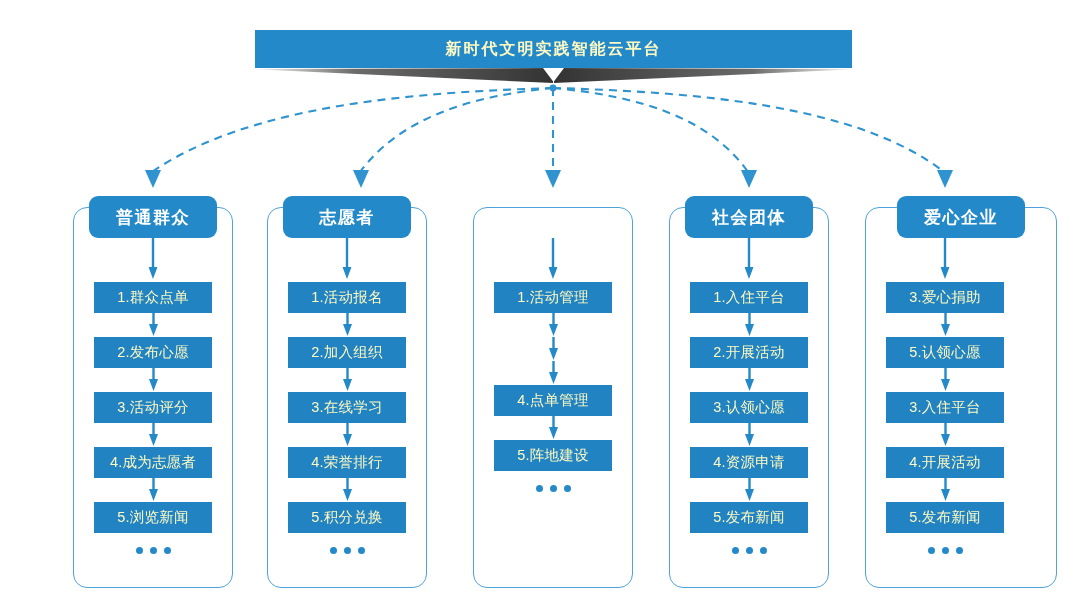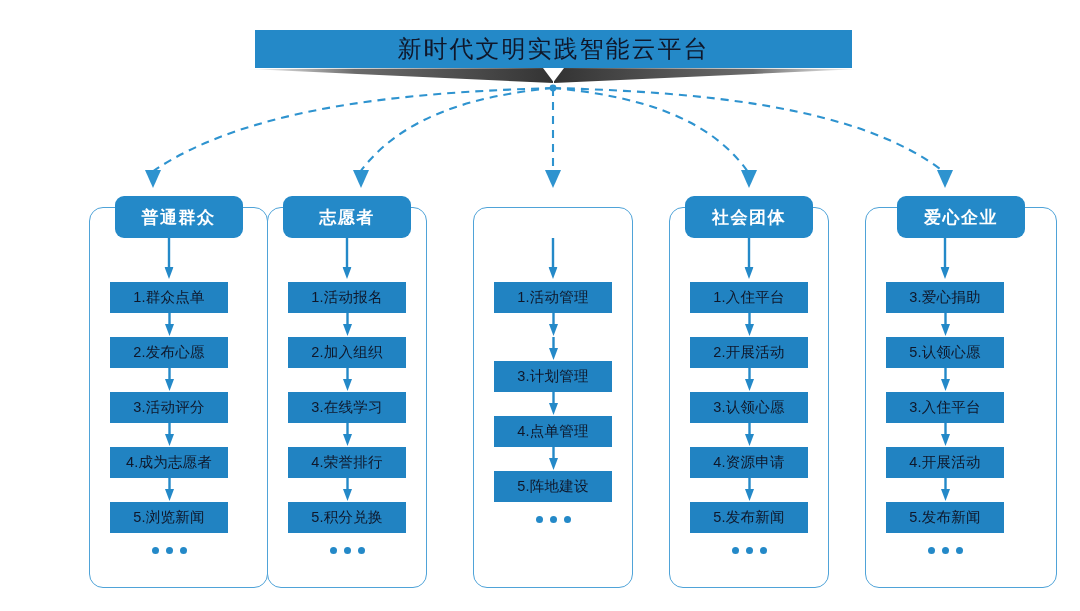--- a/index.html
+++ b/index.html
@@ -30,23 +30,23 @@
   }
   .banner {
     position: absolute;
     inset: 0;
     background: #2489C8;
     display: flex;
     align-items: center;
     justify-content: center;
   }
   .banner-title {
-    color: #0f172a;
-    font-size: 24px;
-    font-weight: normal;
+    color: #fef9c3;
+    font-size: 16px;
+    font-weight: bold;
     letter-spacing: 2px;
     line-height: 1;
     white-space: nowrap;
   }
   .ribbon-shadow {
     position: absolute;
     left: 247px;
     top: 68px;
     width: 613px;
     height: 17px;
@@ -132,21 +132,21 @@
     position: relative;
     width: 118px;
     height: 31px;
     margin: 0 auto;
     background: #2183C2;
     display: flex;
     align-items: center;
     justify-content: center;
   }
   .step-label {
-    color: #0f172a;
+    color: #fef9c3;
     font-size: 14.5px;
     line-height: 1;
     white-space: nowrap;
     letter-spacing: 0.2px;
   }
   .step-arrow {
     position: relative;
     width: 9px;
     height: 24px;
     margin: 0 auto;
@@ -220,21 +220,21 @@
         <path d="M741,170 L757,170 L749,188 Z"></path>
         <path d="M937,170 L953,170 L945,188 Z"></path>
 
         <circle cx="553" cy="88" r="3.4"></circle>
       </g>
     </svg>
   </div>
 
   <div class="columns">
 
-    <div class="column" style="left:89px;padding-left:19px;">
+    <div class="column" style="left:73px;">
       <div class="col-frame"></div>
       <div class="col-header">
         <span class="col-header-label">普通群众</span>
       </div>
       <div class="col-body">
         <div class="head-connector">
           <svg width="9" height="42" viewBox="0 0 9 42">
               <line x1="4.5" y1="0" x2="4.5" y2="31" stroke="#2489C8" stroke-width="2.4"></line>
               <path d="M0,29 L9,29 L4.5,41 Z" fill="#2489C8"></path>
             </svg>
@@ -347,23 +347,20 @@
               <span class="step-label">1.活动管理</span>
             </div>
           <div class="step-arrow"><svg width="9" height="24" viewBox="0 0 9 24">
                 <line x1="4.5" y1="0" x2="4.5" y2="13" stroke="#2489C8" stroke-width="2.4"></line>
                 <path d="M0,11 L9,11 L4.5,23 Z" fill="#2489C8"></path>
               </svg></div>
           <div class="step-arrow"><svg width="9" height="24" viewBox="0 0 9 24">
                 <line x1="4.5" y1="0" x2="4.5" y2="13" stroke="#2489C8" stroke-width="2.4"></line>
                 <path d="M0,11 L9,11 L4.5,23 Z" fill="#2489C8"></path>
               </svg></div>
-          <div class="step">
-              <span class="step-label">3.计划管理</span>
-            </div>
           <div class="step-arrow"><svg width="9" height="24" viewBox="0 0 9 24">
                 <line x1="4.5" y1="0" x2="4.5" y2="13" stroke="#2489C8" stroke-width="2.4"></line>
                 <path d="M0,11 L9,11 L4.5,23 Z" fill="#2489C8"></path>
               </svg></div>
           <div class="step">
               <span class="step-label">4.点单管理</span>
             </div>
           <div class="step-arrow"><svg width="9" height="24" viewBox="0 0 9 24">
                 <line x1="4.5" y1="0" x2="4.5" y2="13" stroke="#2489C8" stroke-width="2.4"></line>
                 <path d="M0,11 L9,11 L4.5,23 Z" fill="#2489C8"></path>

